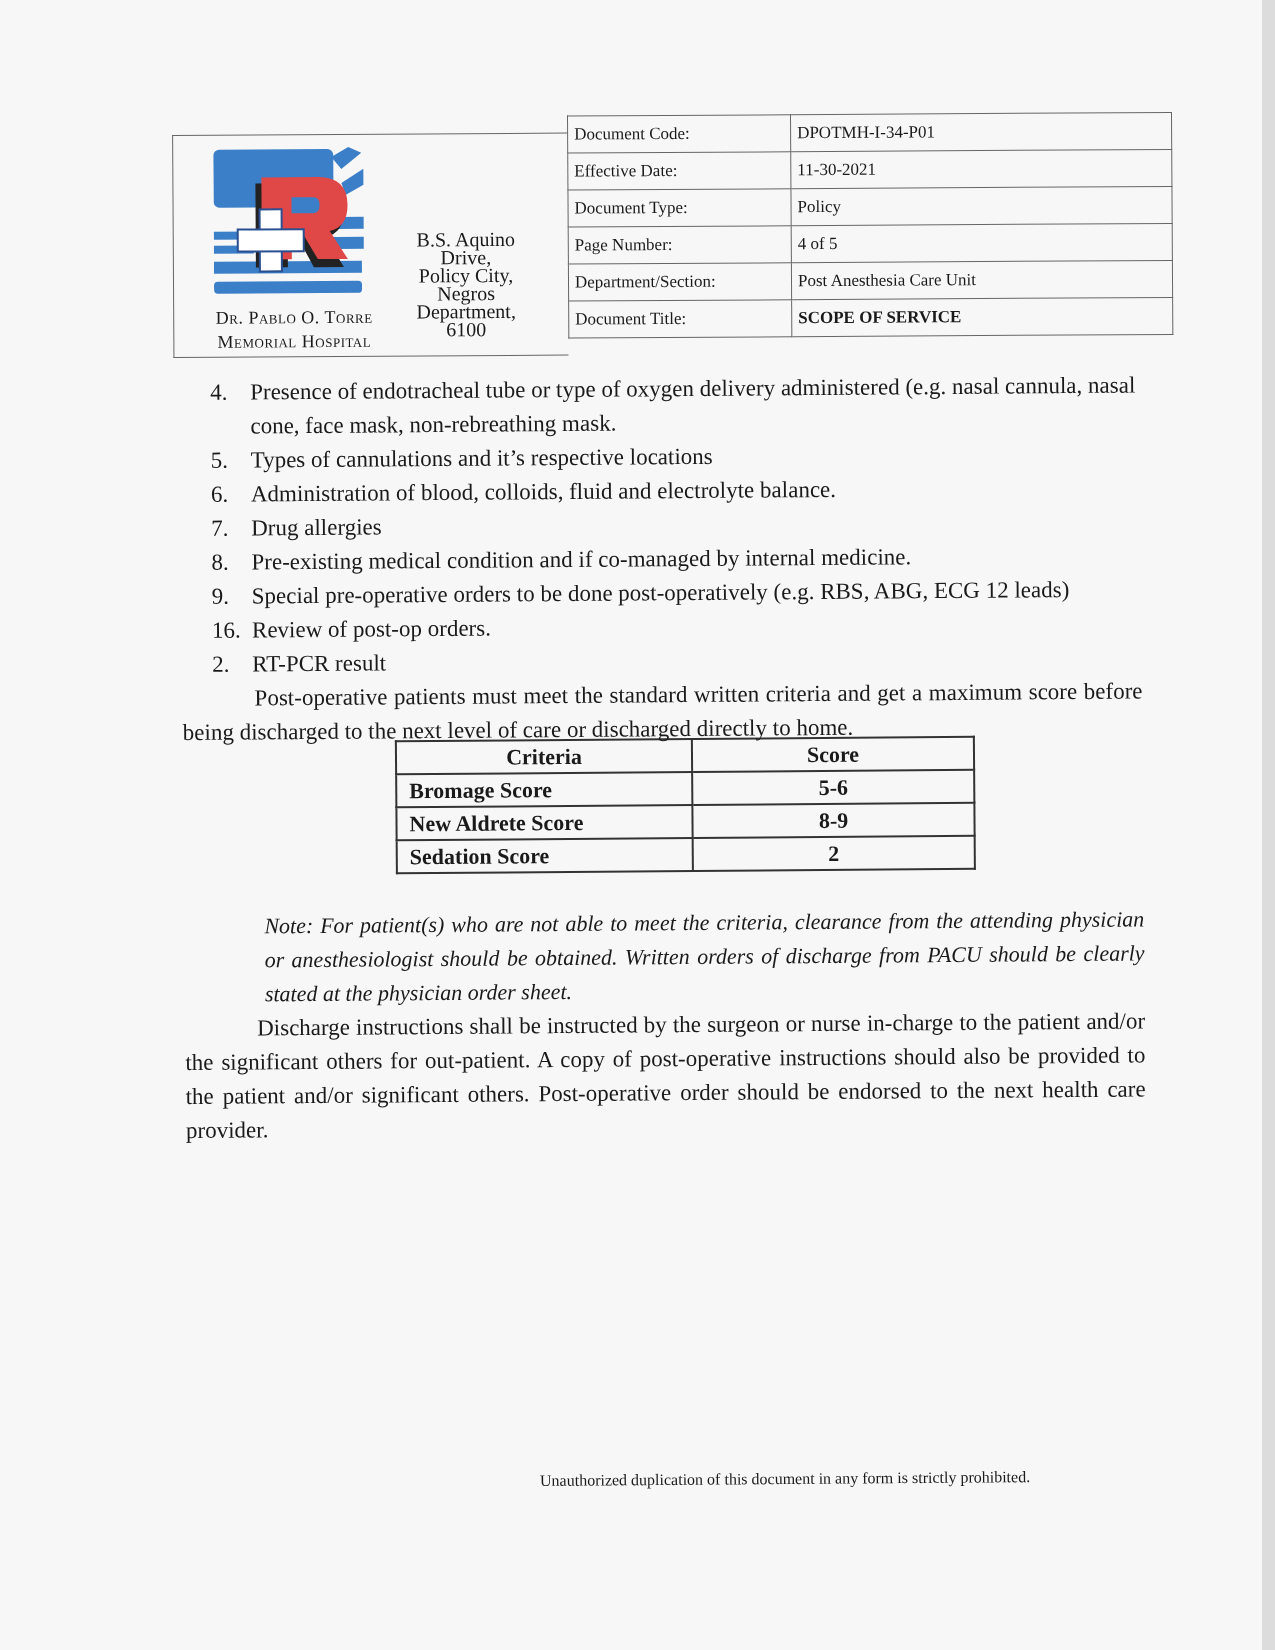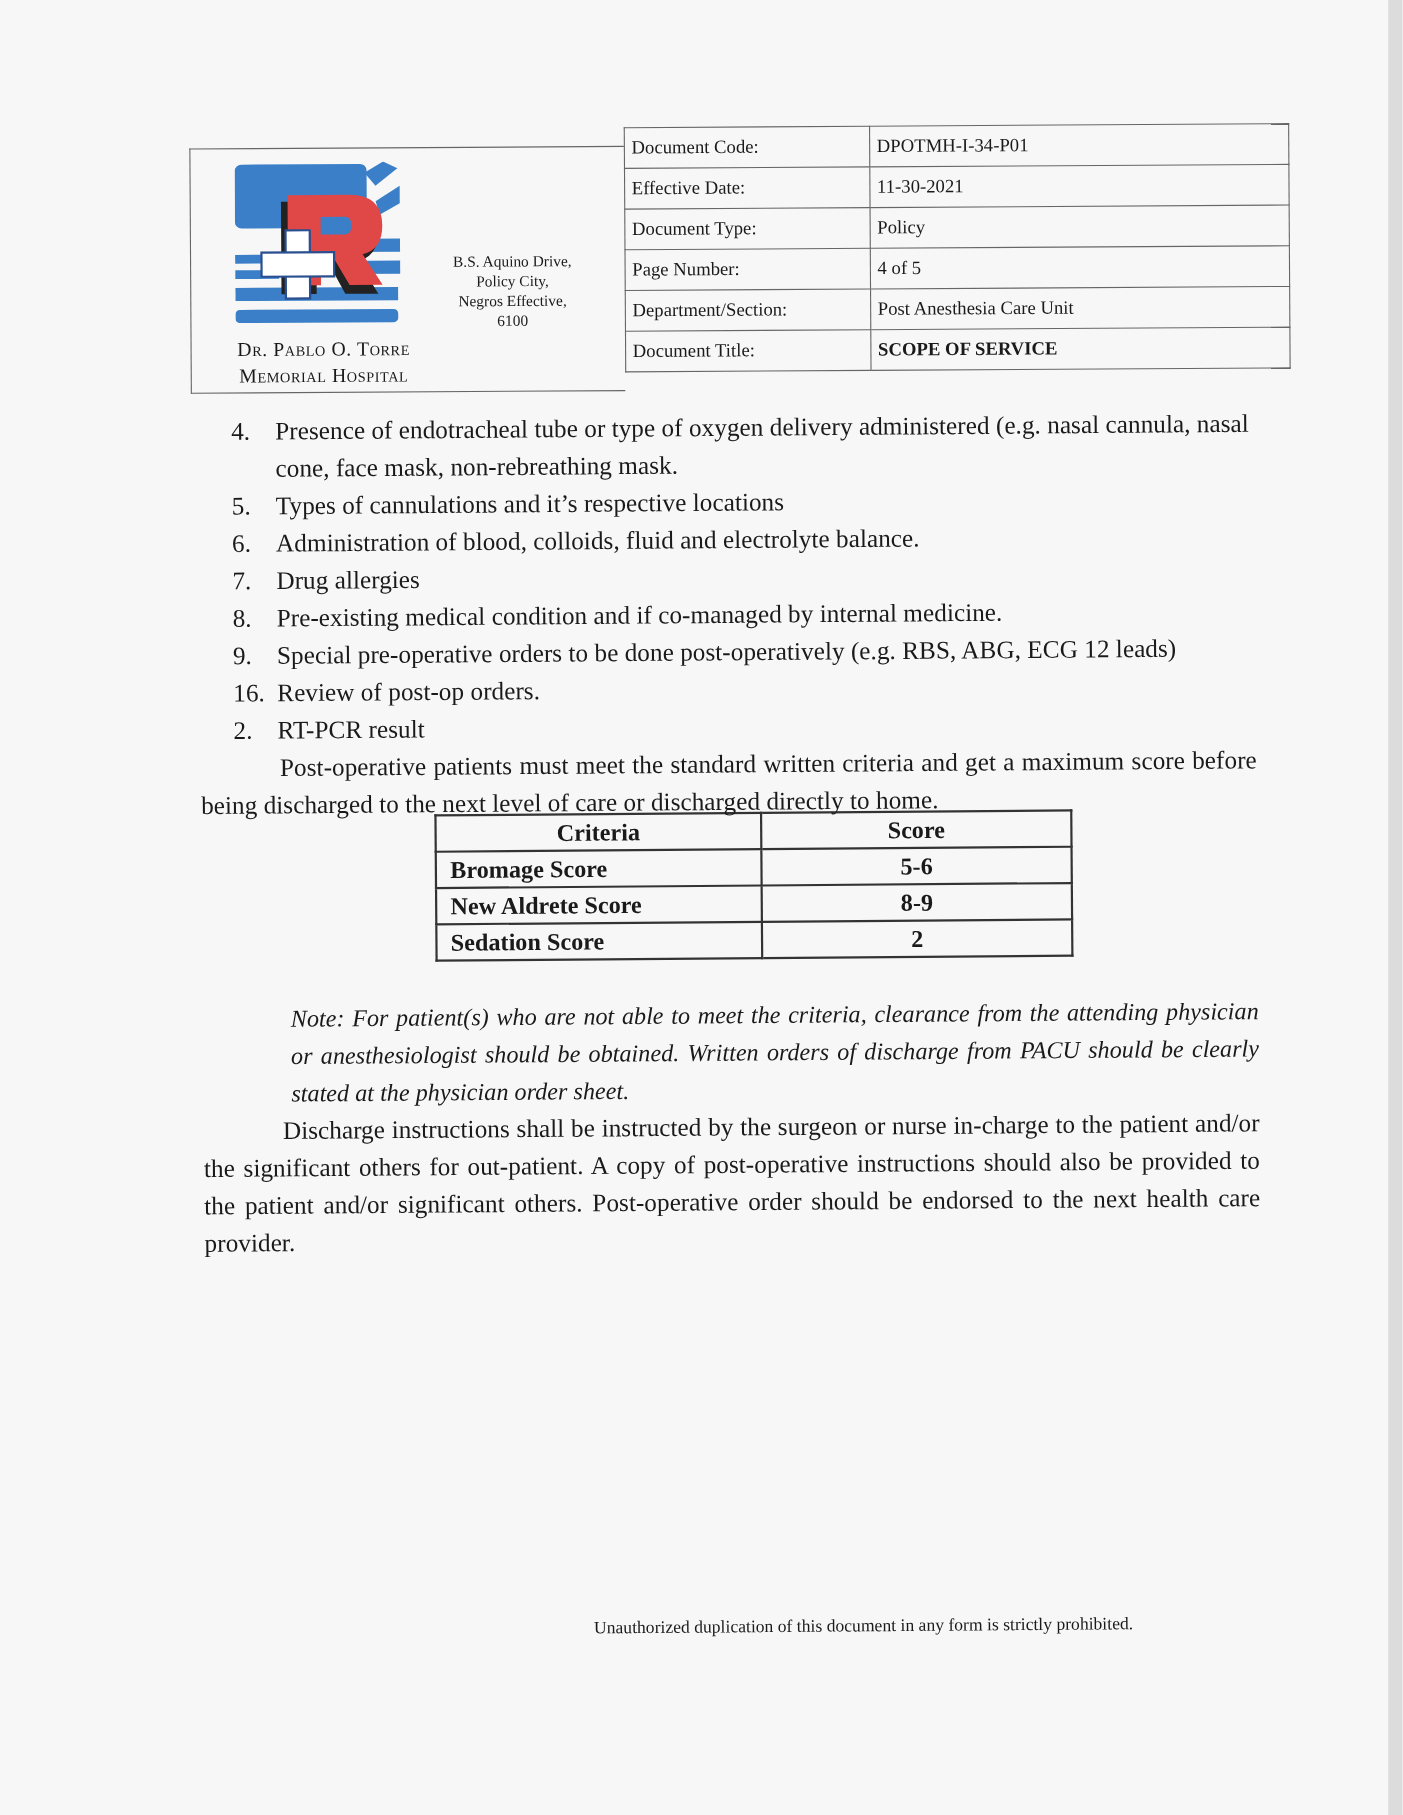--- a/index.html
+++ b/index.html
@@ -24,21 +24,21 @@
     position: absolute; left: 0; top: 17px; width: 395px; height: 223px;
     border: 1px solid #666; border-right: none; box-sizing: border-box;
   }
   .logo { position: absolute; left: 40px; top: 12px; width: 152px; height: 148px; }
   .hospital-name {
     position: absolute; left: 0; top: 170px; width: 240px; text-align: center;
     font-size: 18px; font-variant: small-caps; letter-spacing: 0.5px; line-height: 24px;
   }
   .address {
     position: absolute; left: 222px; top: 96px; width: 140px; text-align: center;
-    font-size: 14px; line-height: 18px;
+    font-size: 20px; line-height: 18px;
   }
   table.meta {
     position: absolute; left: 395px; top: 0; border-collapse: collapse;
     width: 605px;
   }
   table.meta td {
     border: 1px solid #666; height: 36px; padding: 0 6px; font-size: 17px;
     vertical-align: middle;
   }
   table.meta td.lbl { width: 210px; }
@@ -98,21 +98,21 @@
           <rect x="24" y="82" width="66" height="22"></rect>
         </g>
       </svg>
       <div class="hospital-name">
         <div>Dr. Pablo O. Torre</div>
         <div>Memorial Hospital</div>
       </div>
       <div class="address">
         <div>B.S. Aquino Drive,</div>
         <div>Policy City,</div>
-        <div>Negros Effective,</div>
+        <div>Negros Department,</div>
         <div>6100</div>
       </div>
     </div>
     <table class="meta">
       <tbody>
           <tr>
         <td class="lbl">Document Code:</td>
         <td class="val">DPOTMH-I-34-P01</td>
       </tr>
       <tr>

